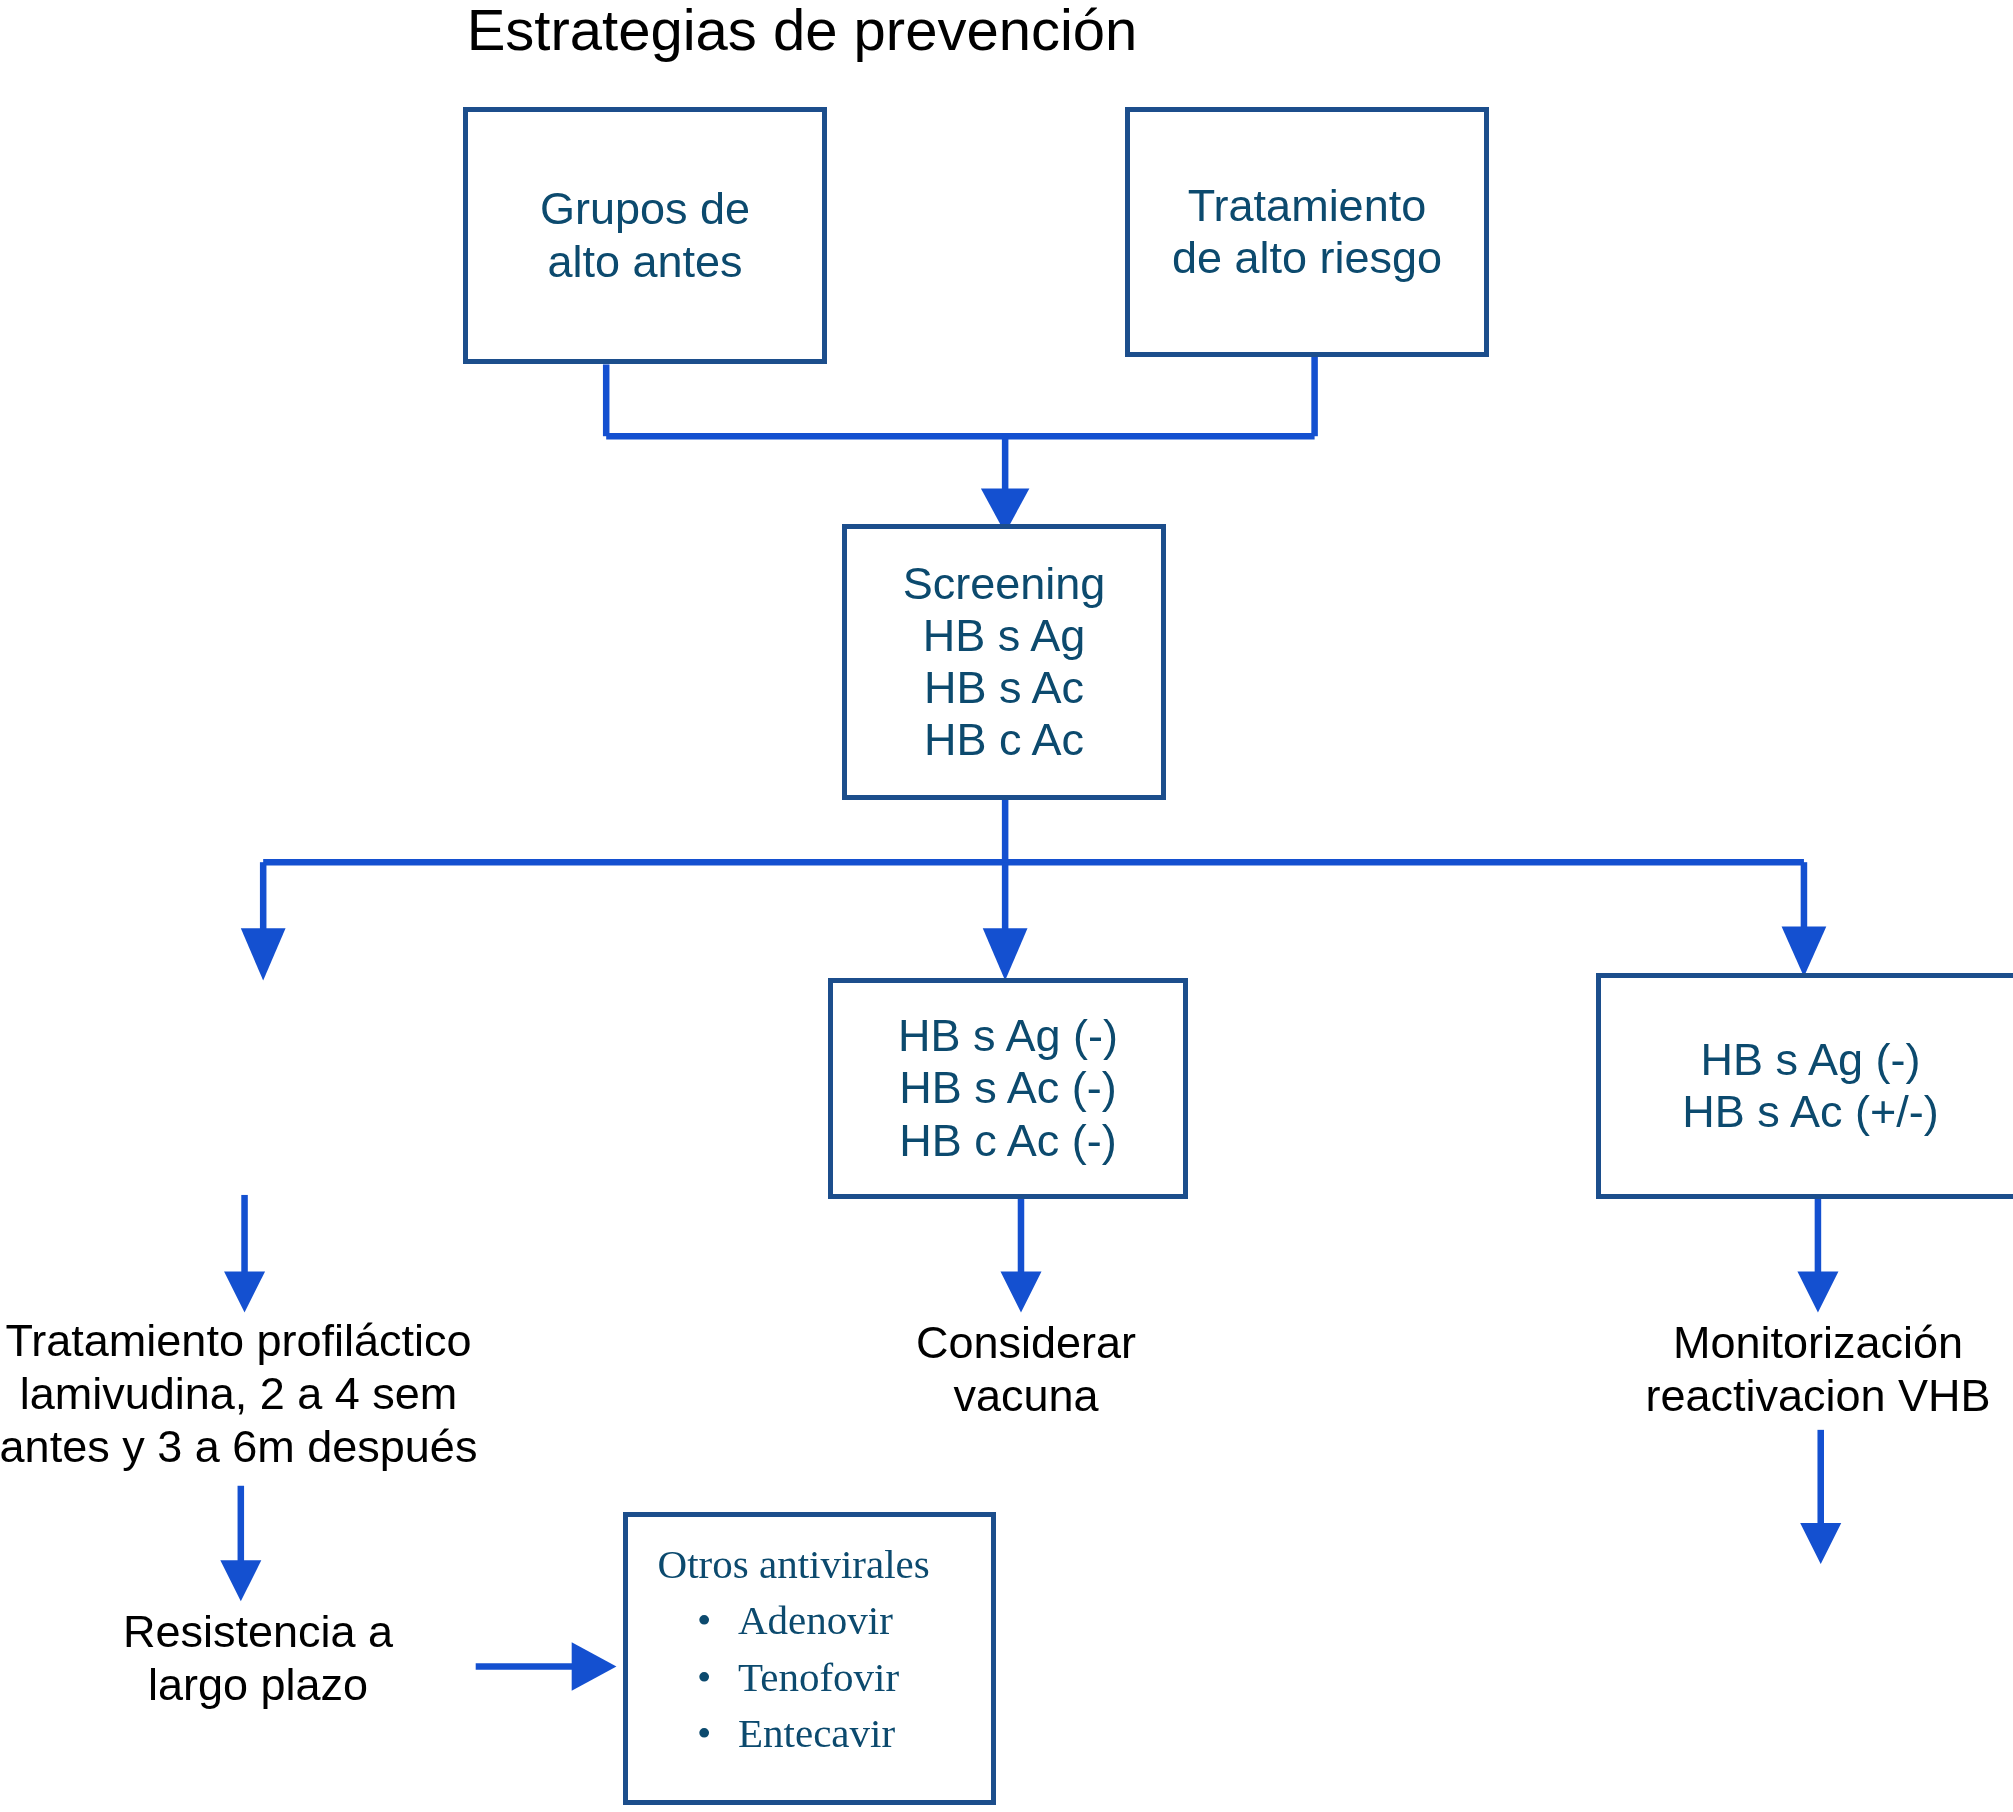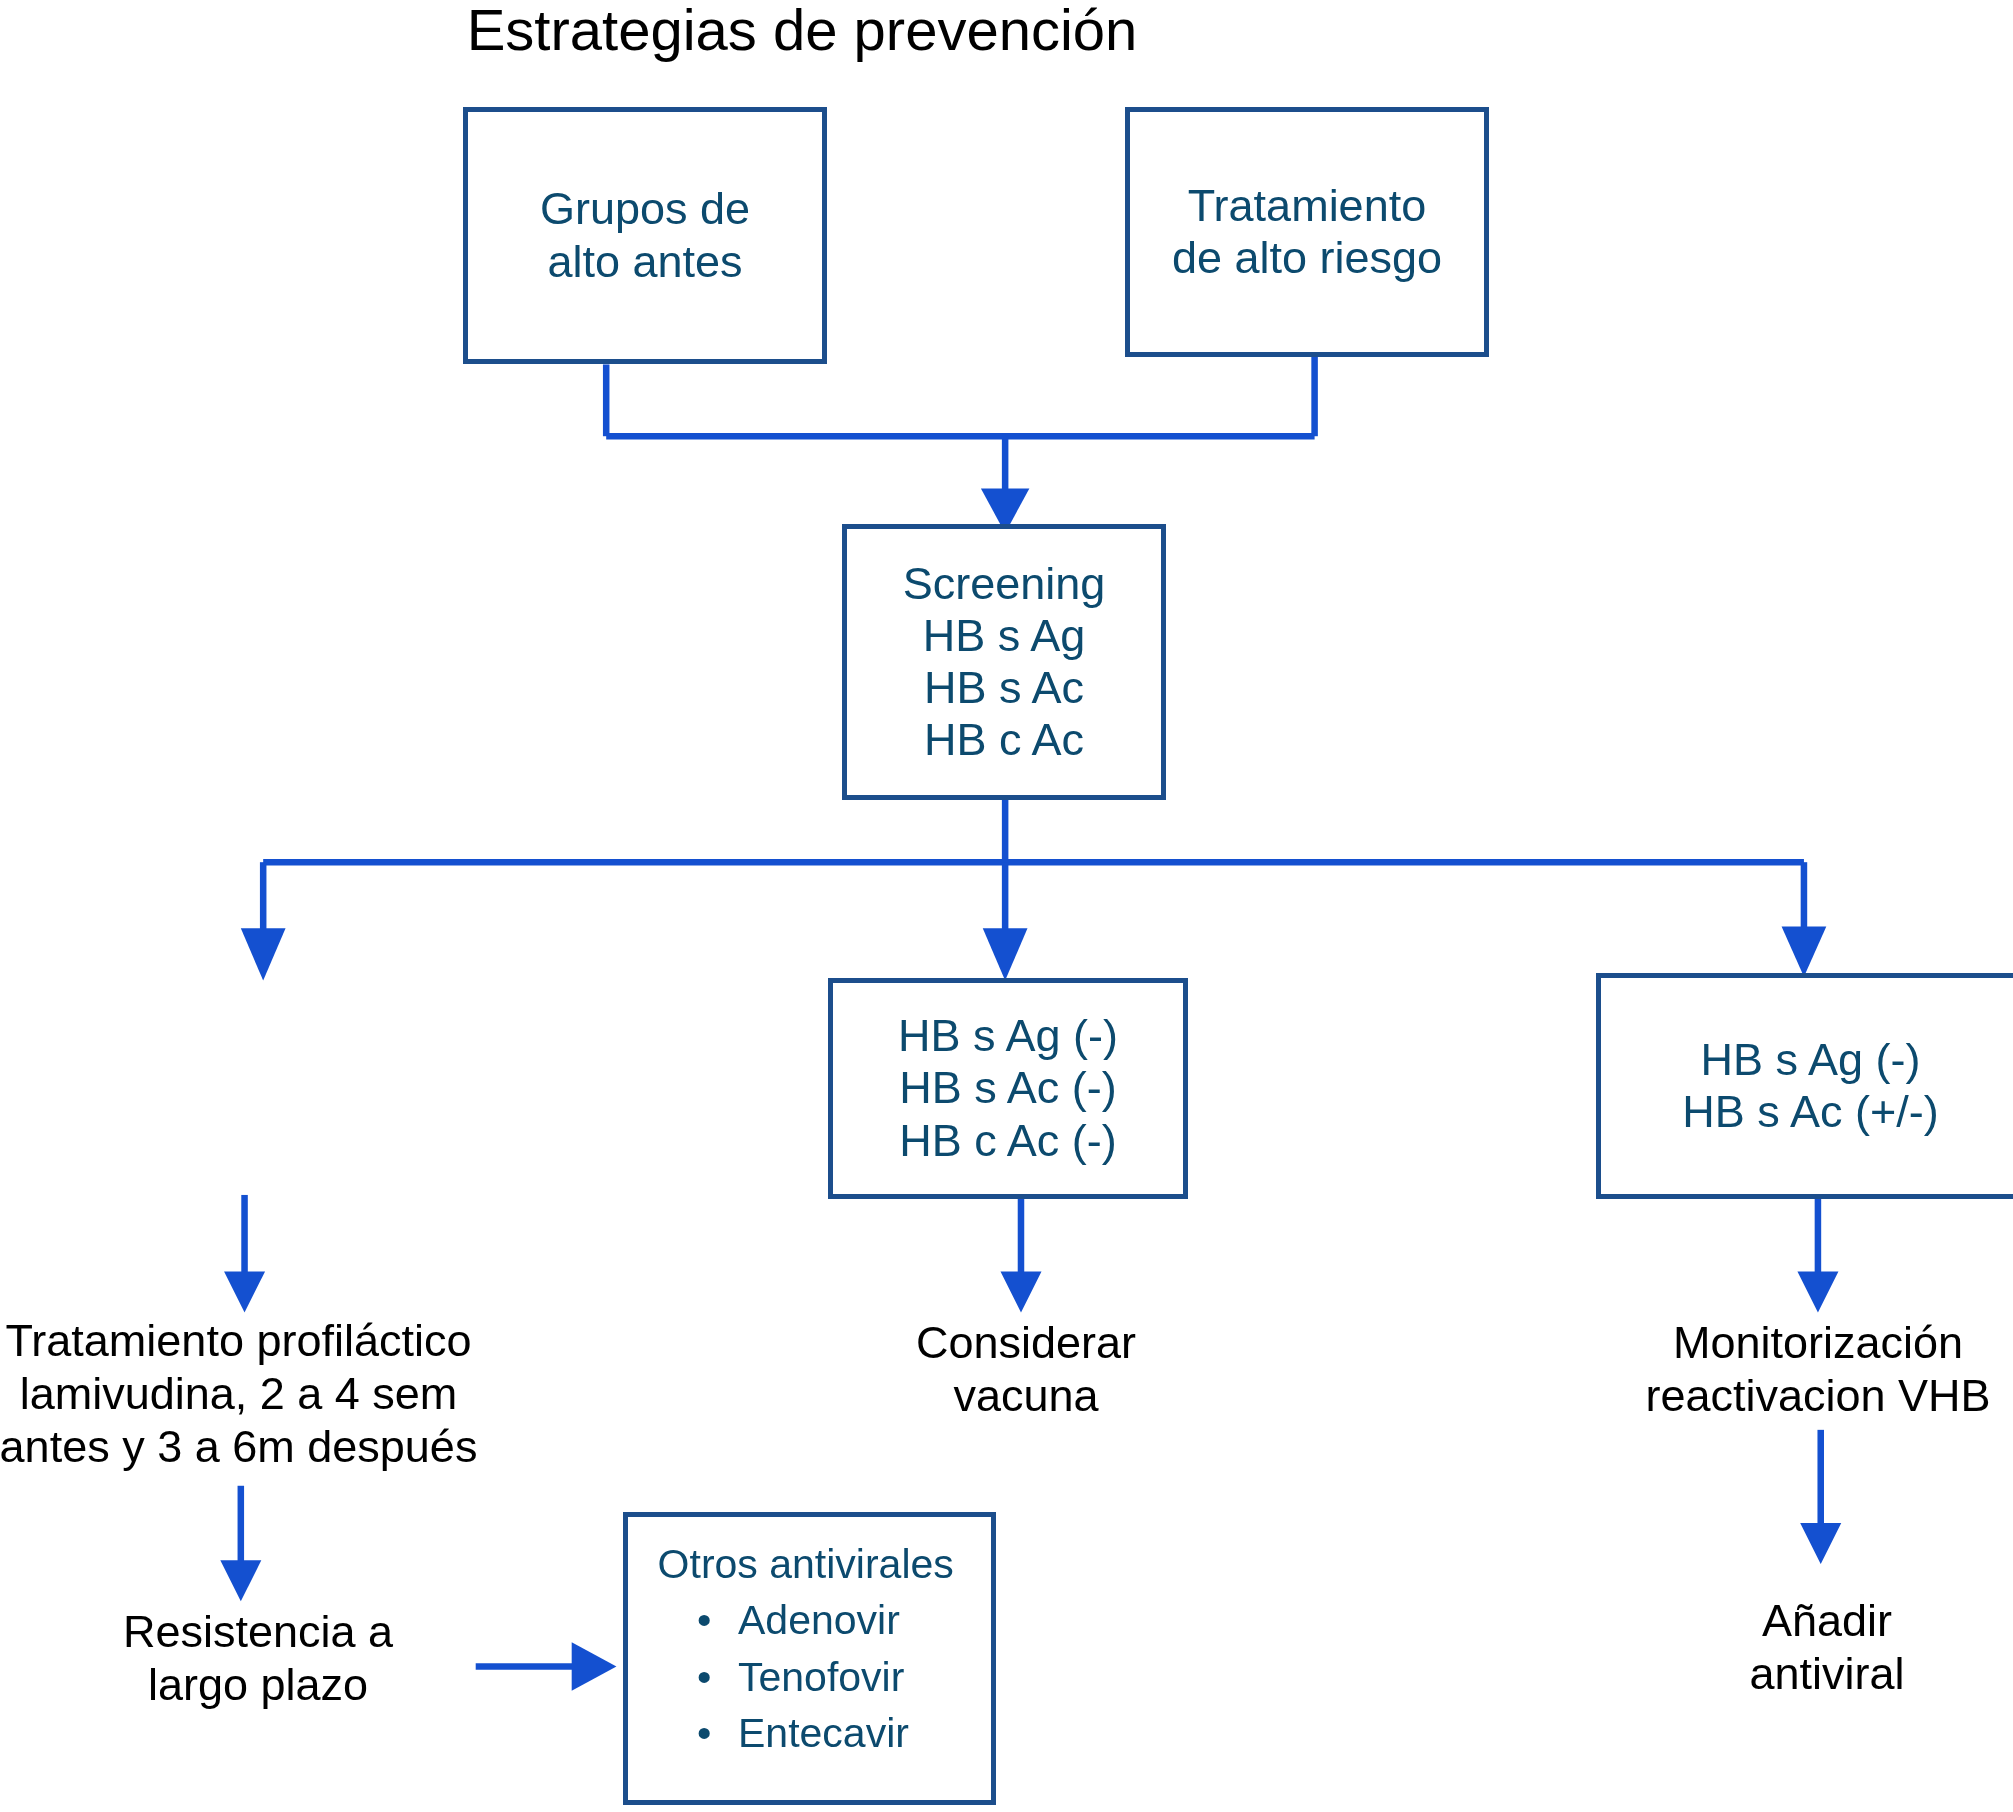--- a/index.html
+++ b/index.html
@@ -55,21 +55,21 @@
   
   #page-title       { left: 224px;  top: -1.9px;   width: 1156px; }
 
   #node-high-risk-groups     { left: 463px;  top: 107px;  width: 364px;  height: 257px; font-size: 45px; }
   #node-high-risk-treatment  { left: 1125px; top: 107px;  width: 364px;  height: 250px; font-size: 45px; }
   #node-screening            { left: 842px;  top: 524px;  width: 324px;  height: 276px; font-size: 45px; }
   #node-hbsag-pos            { left: 87px;   top: 976px; width: 354px;  height: 219px; font-size: 45px; }
   #node-triple-neg           { left: 828px;  top: 978px; width: 360px;  height: 221px; font-size: 45px; }
   #node-hbsac-mixed          { left: 1596px; top: 973px; width: 429px;  height: 226px; font-size: 45px; }
   #node-other-antivirals     { left: 623px;  top: 1512px; width: 373px;  height: 293px; font-size: 41px;
-                               align-items: flex-start; justify-content: flex-start; padding: 24px 0 0 24px; }
+                               align-items: flex-start; justify-content: flex-start; padding: 24px 0 0 24px; font-family: Liberation Serif, serif; }
 
   #label-prophylaxis  { left: -13px;  top: 1314px; width: 503px; font-size: 45px; }
   #label-consider-vaccine { left: 844px; top: 1316px; width: 364px; font-size: 45px; }
   #label-monitoring   { left: 1622px; top: 1316px; width: 392px; font-size: 45px; }
   #label-resistance   { left: 76px;   top: 1605px; width: 364px; font-size: 45px; }
   #label-add-antiviral{ left: 1687px; top: 1594px; width: 280px; font-size: 45px; }
 
   
   #node-other-antivirals .heading { padding-left: 5.6px; }
   #node-other-antivirals ul {
@@ -193,17 +193,15 @@
 
   <div class="label" id="label-consider-vaccine">Considerar
 vacuna</div>
 
   <div class="label" id="label-resistance">Resistencia a
 largo plazo</div>
 
   <div class="label" id="label-monitoring">Monitorización
 reactivacion VHB</div>
 
-  <div class="label" id="label-add-antiviral">Añadir
-antiviral</div>
 
 </div>
 
 
 </body></html>

